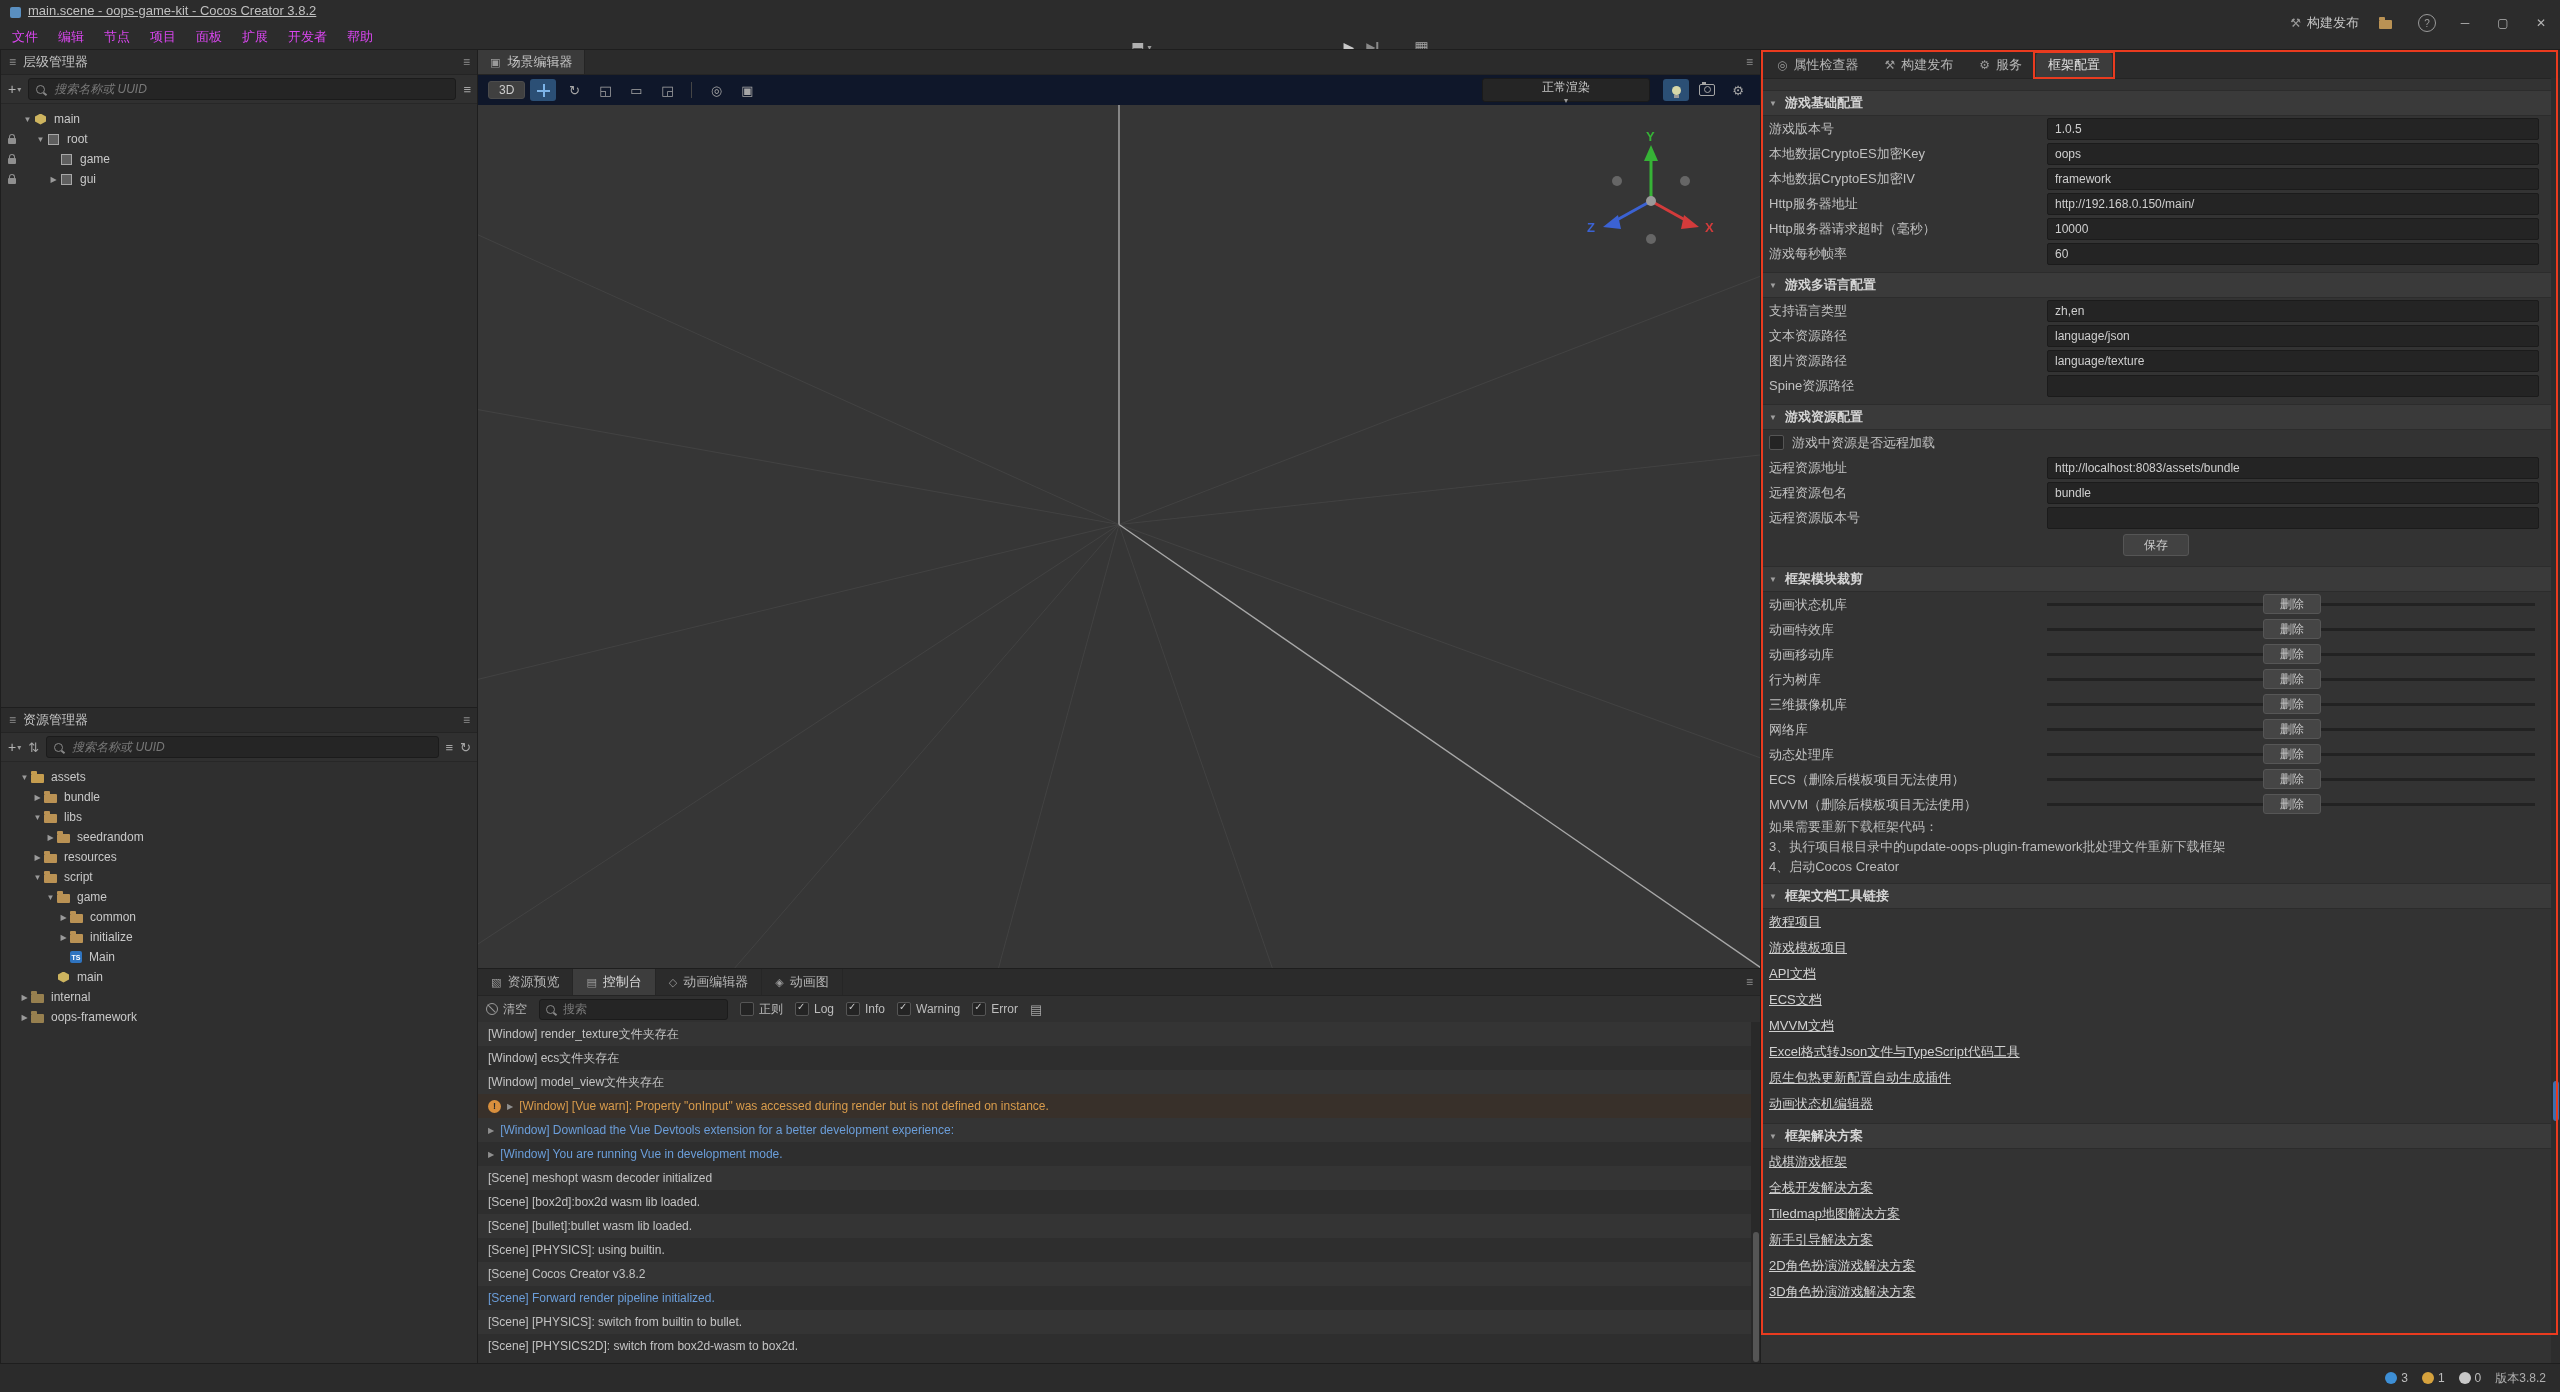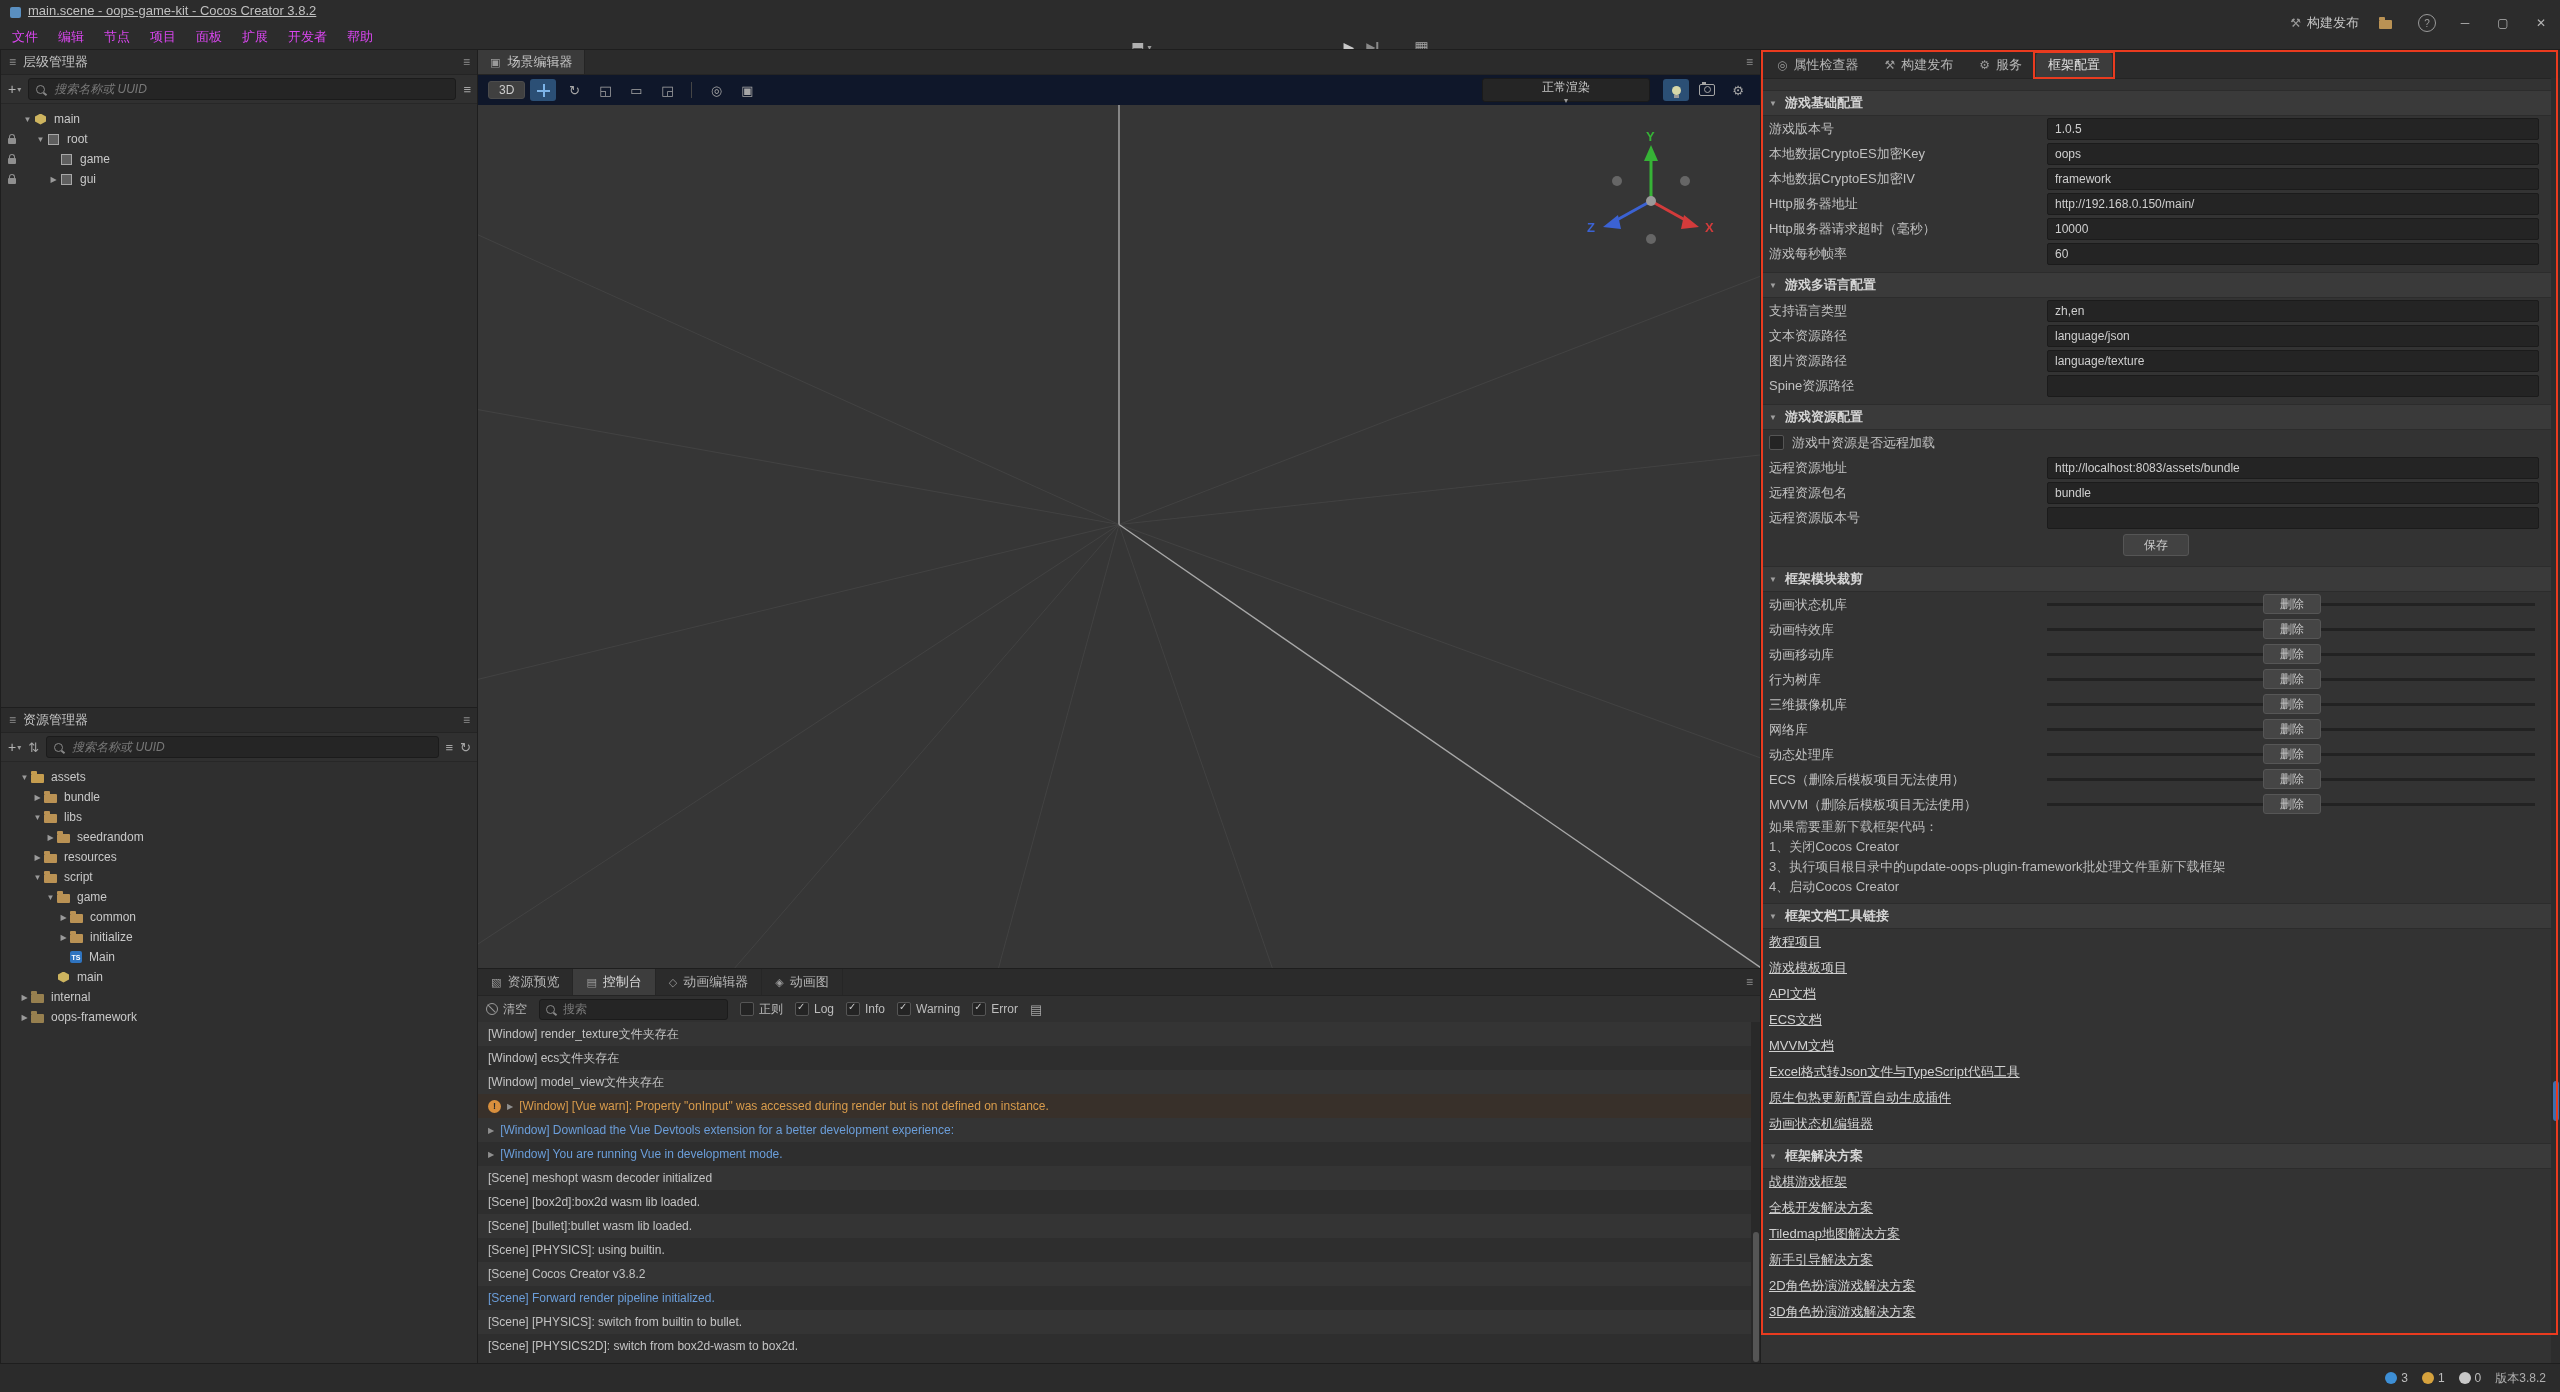--- a/index.html
+++ b/index.html
@@ -678,21 +678,20 @@
           <button class="del-btn">删除</button>
         </div>
       </div>
       <div class="prop-row">
         <div class="prop-label">MVVM（删除后模板项目无法使用）</div>
         <div class="module-bar">
           <button class="del-btn">删除</button>
         </div>
       </div>
       <div class="note-line">如果需要重新下载框架代码：</div>
-      <div class="note-line">1、关闭Cocos Creator</div>
       <div class="note-line">3、执行项目根目录中的update-oops-plugin-framework批处理文件重新下载框架</div>
       <div class="note-line">4、启动Cocos Creator</div>
       <div class="sec-header">
         <span class="sec-arrow">▼</span>
         <span>框架文档工具链接</span>
       </div>
       <a class="link-line">教程项目</a>
       <a class="link-line">游戏模板项目</a>
       <a class="link-line">API文档</a>
       <a class="link-line">ECS文档</a>

